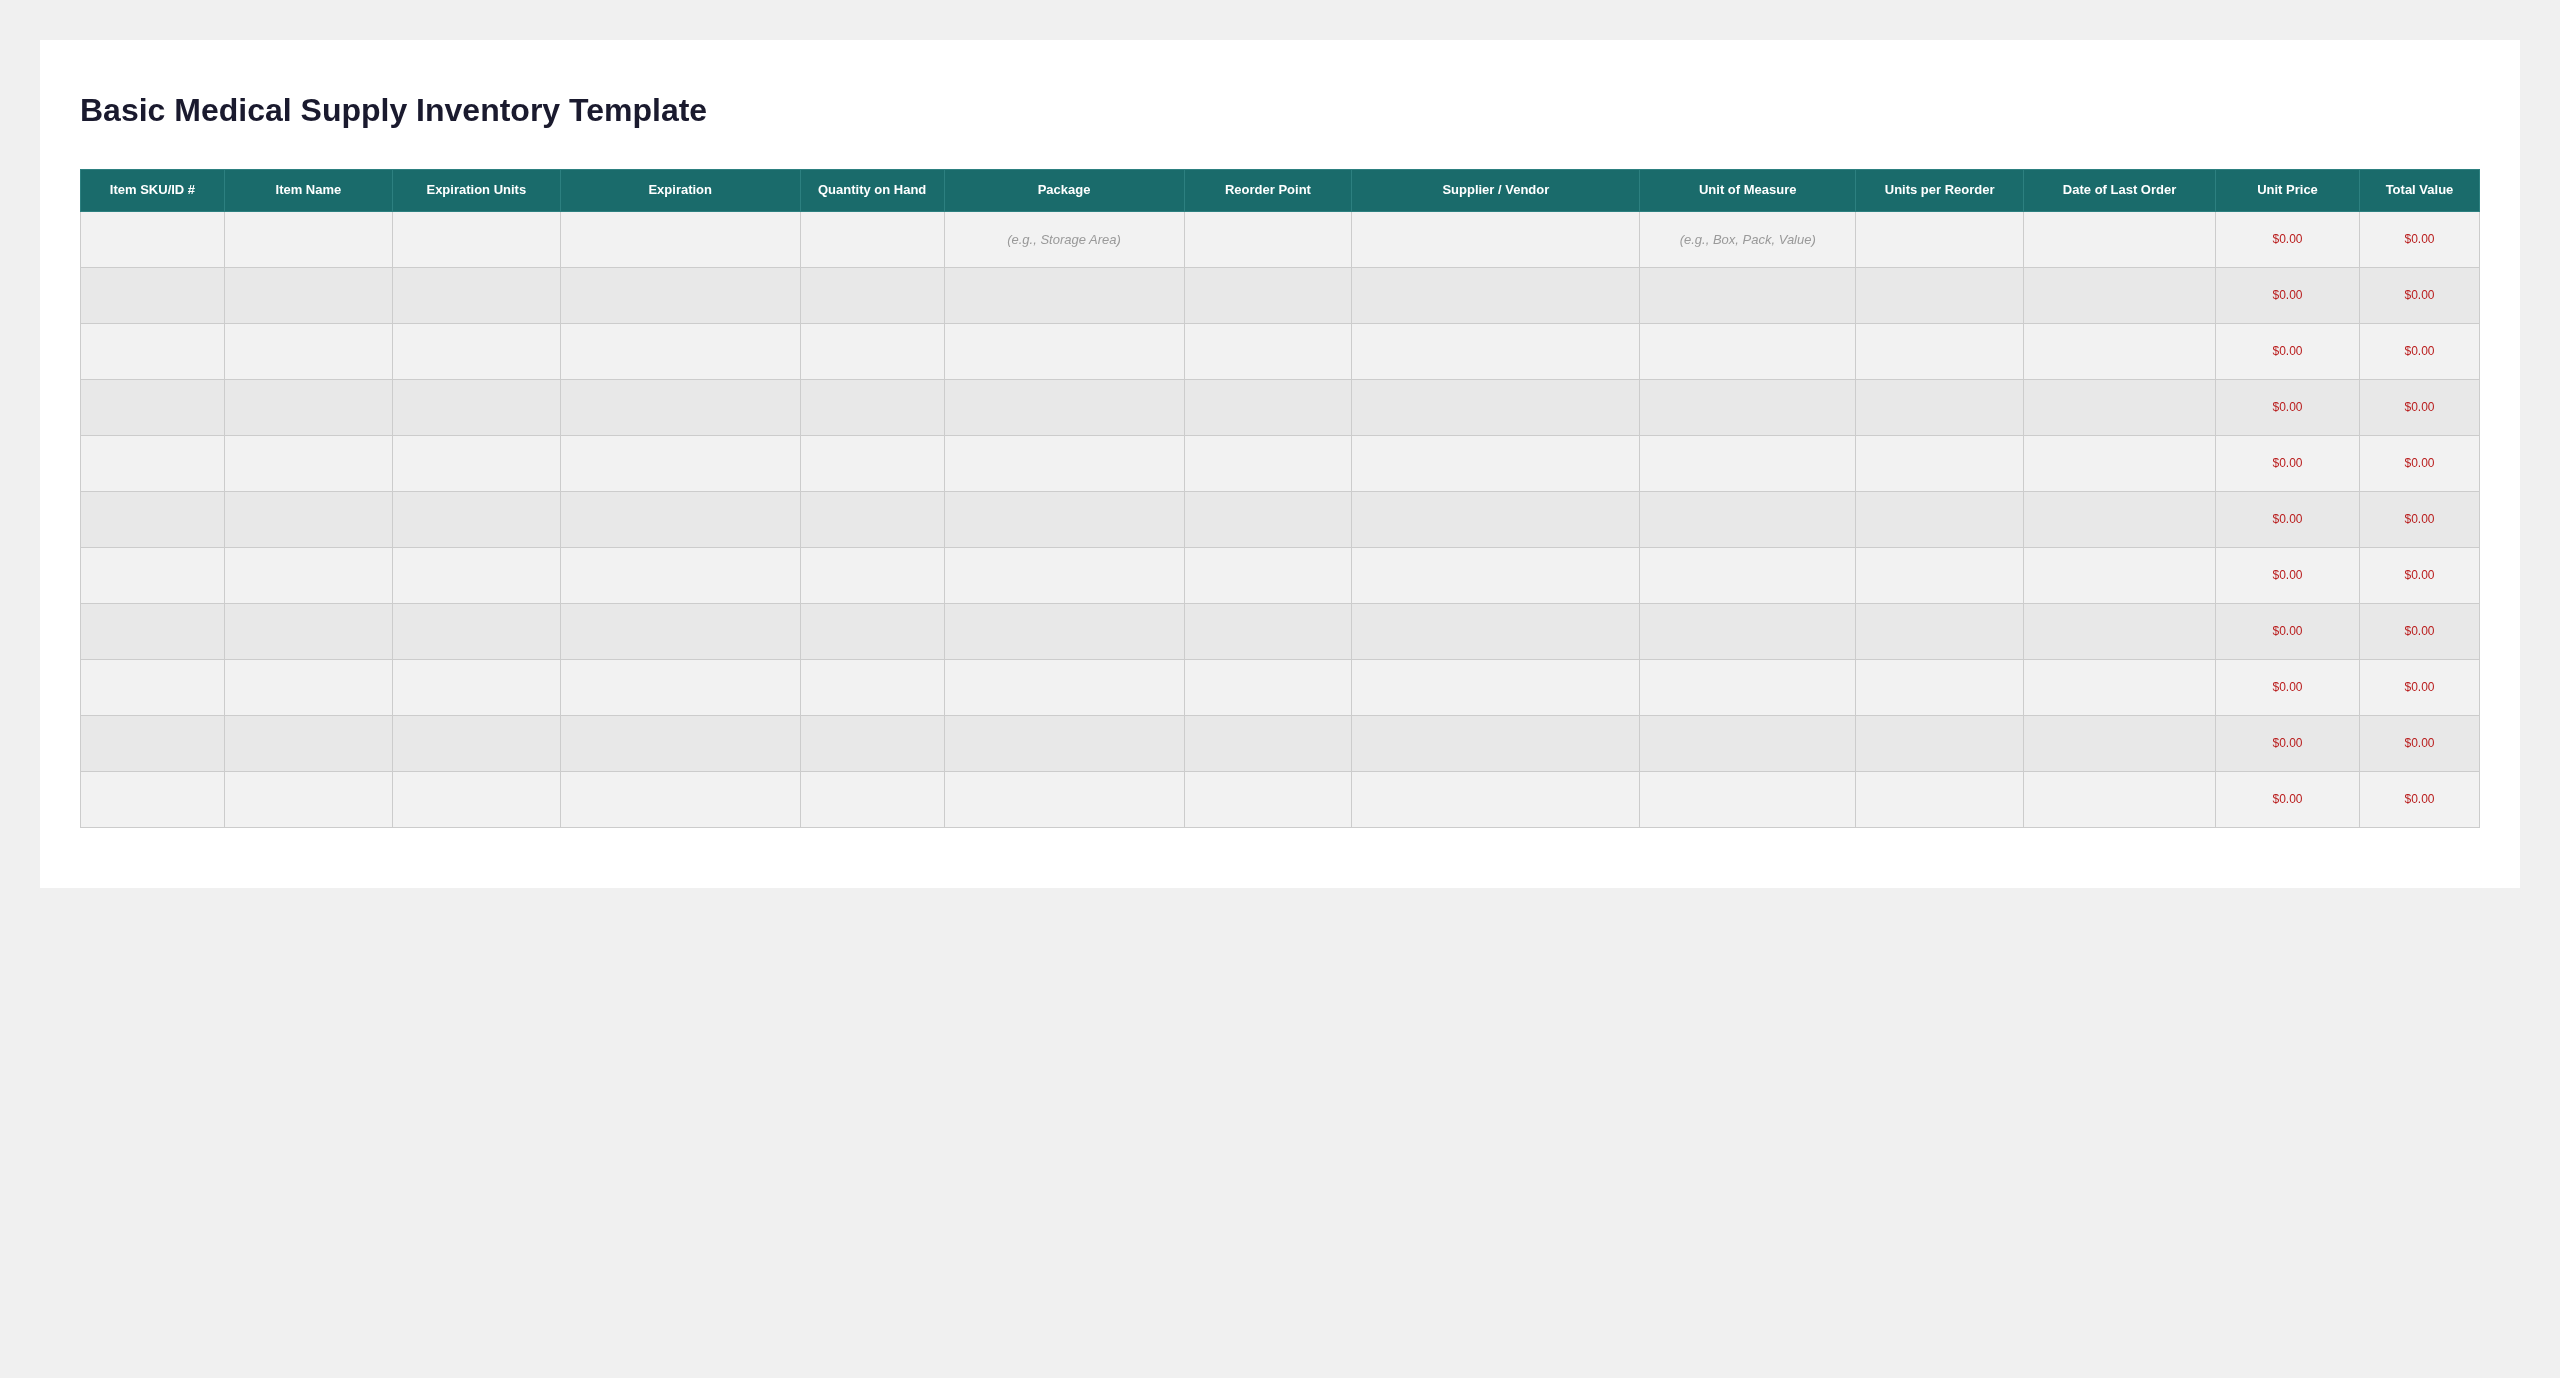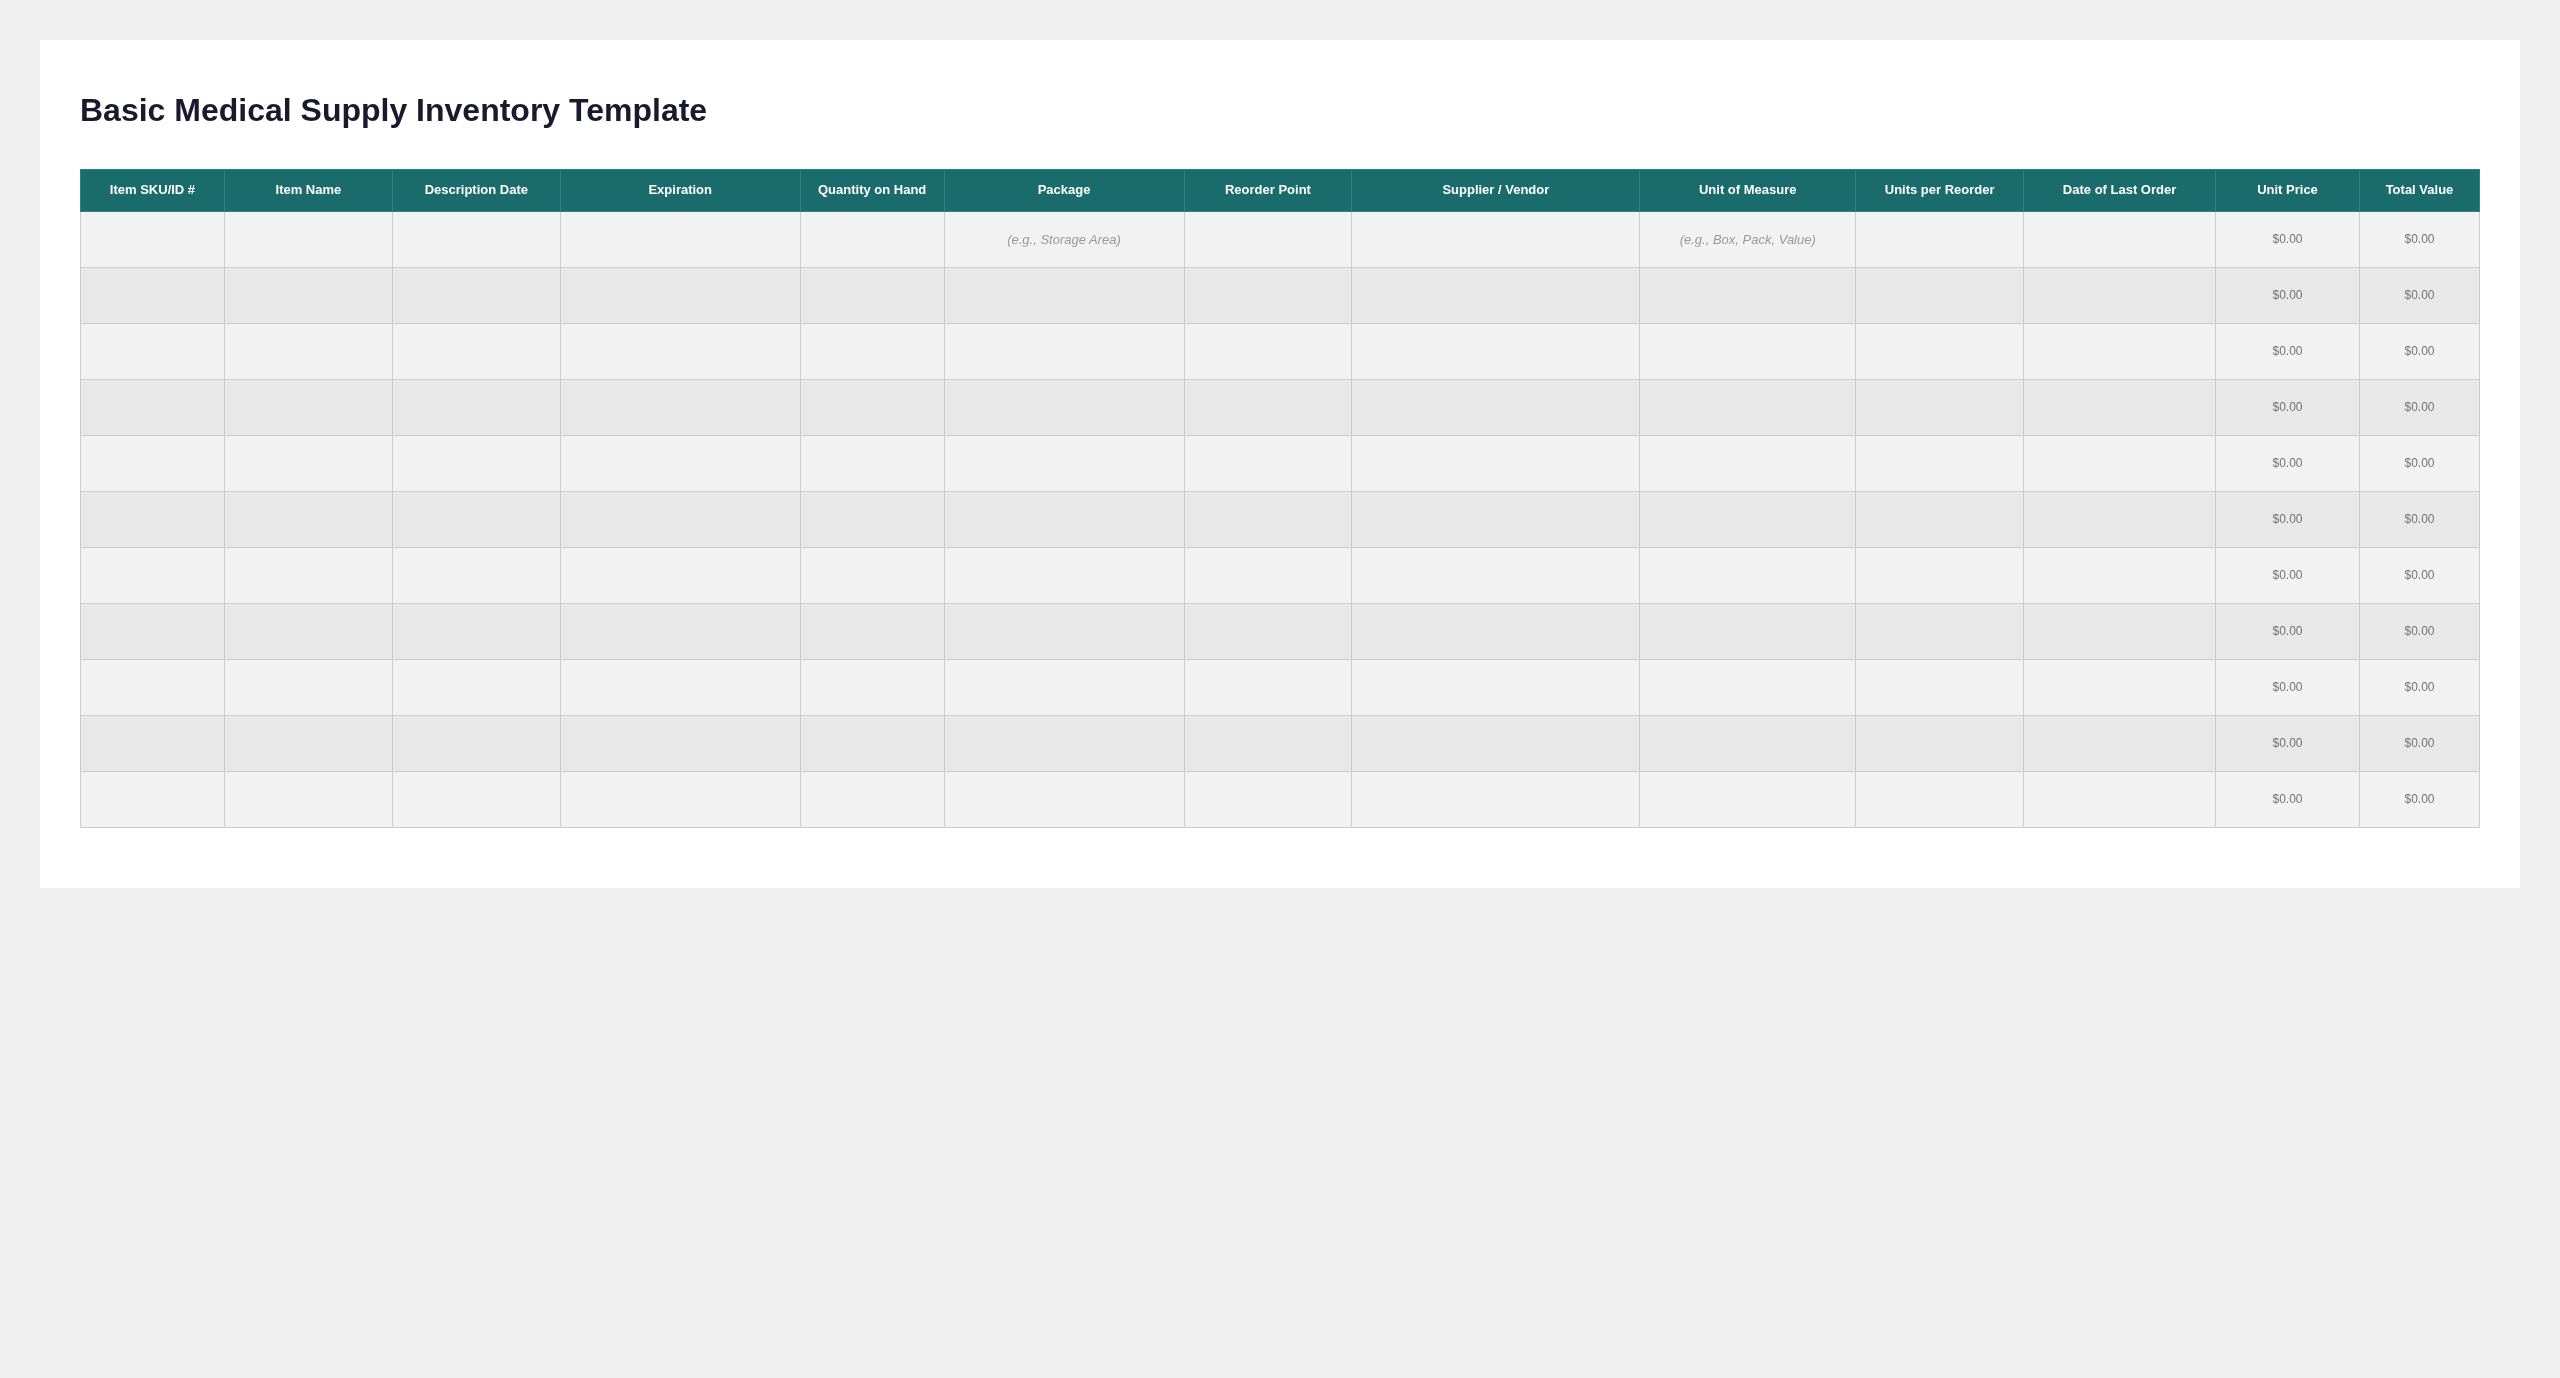--- a/index.html
+++ b/index.html
@@ -68,21 +68,21 @@
       height: 56px;
     }
 
     tbody td.placeholder-text {
       color: #999999;
       font-style: italic;
       font-size: 13px;
     }
 
     tbody td.value-cell {
-      color: #737373;
+      color: #b91c1c;
     }
 
     
     col.col-sku       { width: 6%; }
     col.col-name      { width: 7%; }
     col.col-exp       { width: 7%; }
     col.col-desc      { width: 10%; }
     col.col-qty       { width: 6%; }
     col.col-loc       { width: 10%; }
     col.col-reorder   { width: 7%; }
@@ -112,21 +112,21 @@
       <col class="col-uom">
       <col class="col-upp">
       <col class="col-dolo">
       <col class="col-unitprice">
       <col class="col-total">
     </colgroup>
     <thead>
       <tr>
         <th>Item SKU/ID #</th>
         <th>Item Name</th>
-        <th>Description Date</th>
+        <th>Expiration Units</th>
         <th>Expiration</th>
         <th>Quantity on Hand</th>
         <th>Package</th>
         <th>Reorder Point</th>
         <th>Supplier / Vendor</th>
         <th>Unit of Measure</th>
         <th>Units per Reorder</th>
         <th>Date of Last Order</th>
         <th>Unit Price</th>
         <th>Total Value</th>

